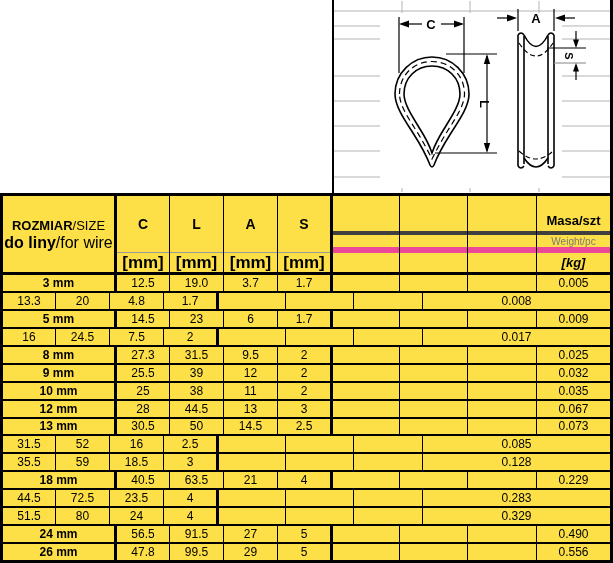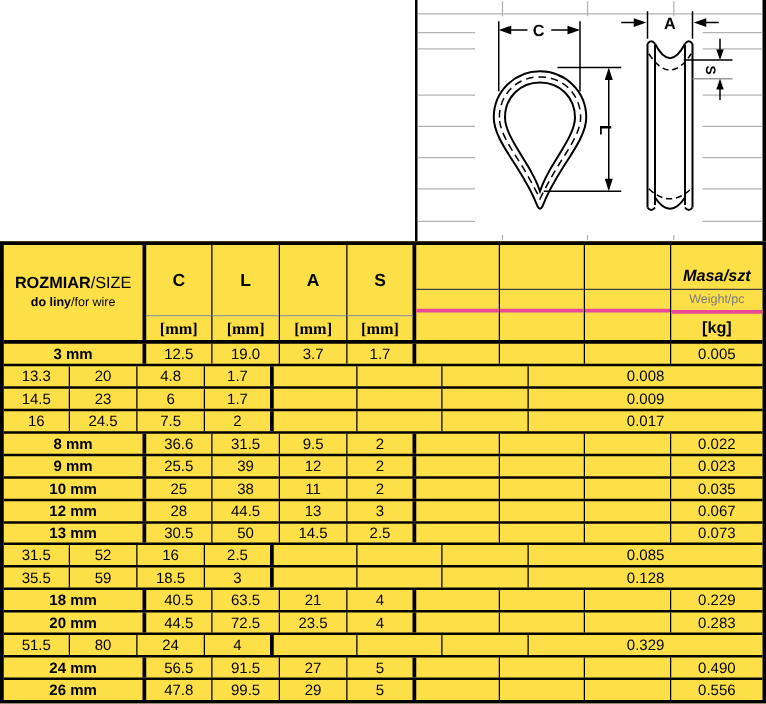--- a/index.html
+++ b/index.html
@@ -30,29 +30,29 @@
   .c-a { width:54px; }
   .c-s { width:55px; border-right:3px solid #000; }
   .c-e1 { width:67px; }
   .c-e2 { width:68px; }
   .c-e3 { width:69px; }
   .c-kg { flex:1 1 auto; border-right:none; }
 
   .thead { height:79px; flex:0 0 79px; display:flex; border-bottom:3px solid #000; }
   .thead .cell { flex-direction:column; align-items:stretch; justify-content:flex-start; padding:0; }
   .hsize { justify-content:center !important; text-align:center; font-size:13px; line-height:17px; }
-  .hsize .ln2 { font-size:10px; }
+  .hsize .ln2 { font-size:16px; }
   .b { font-weight:bold; }
 
   .hlabel { height:56px; display:flex; align-items:center; justify-content:center; font-weight:bold; font-size:14px; }
-  .hunit  { height:20px; border-top:1px solid #9a9a9a; display:flex; align-items:center; justify-content:center; font-weight:bold; font-size:13px;font-family:Liberation Serif, serif; }
-
-  .a1 { height:39px;font-style:italic; }
-  .a2 { height:18px; border-top:1px solid #404040; }
-  .a3 { height:27px; border-top:3px solid #ec4899; }
+  .hunit  { height:20px; border-top:1px solid #9a9a9a; display:flex; align-items:center; justify-content:center; font-weight:bold; font-size:17px; }
+
+  .a1 { height:39px; }
+  .a2 { height:18px; border-top:4px solid #404040; }
+  .a3 { height:27px; border-top:6px solid #ec4899;font-style:italic; }
   .hmass .a1 { display:flex; align-items:flex-end; justify-content:center; font-weight:bold; font-size:13px; padding-bottom:3px; }
   .hmass .a2 { display:flex; align-items:center; justify-content:center; font-size:10px; color:#7a7a7a; }
   .hmass .a3 { display:flex; align-items:center; justify-content:center; font-weight:bold; font-size:13px; }
 
   .tbody { flex:1 1 auto; display:flex; flex-direction:column; }
   .trow { flex:1 1 auto; display:flex; border-bottom:2px solid #000; }
   .trow:last-child { border-bottom:none; }
   .trow .cell { font-size:12px; }
   .trow .c-size { font-weight:bold; }
 </style>
@@ -203,20 +203,21 @@
     <div class="cell c-l">20</div>
     <div class="cell c-a">4.8</div>
     <div class="cell c-s">1.7</div>
     <div class="cell c-e1"></div>
     <div class="cell c-e2"></div>
     <div class="cell c-e3"></div>
     <div class="cell c-kg">0.008</div>
   </div>
 
   <div class="trow">
+    <div class="cell c-size">5 mm</div>
     <div class="cell c-c">14.5</div>
     <div class="cell c-l">23</div>
     <div class="cell c-a">6</div>
     <div class="cell c-s">1.7</div>
     <div class="cell c-e1"></div>
     <div class="cell c-e2"></div>
     <div class="cell c-e3"></div>
     <div class="cell c-kg">0.009</div>
   </div>
 
@@ -226,40 +227,40 @@
     <div class="cell c-a">7.5</div>
     <div class="cell c-s">2</div>
     <div class="cell c-e1"></div>
     <div class="cell c-e2"></div>
     <div class="cell c-e3"></div>
     <div class="cell c-kg">0.017</div>
   </div>
 
   <div class="trow">
     <div class="cell c-size">8 mm</div>
-    <div class="cell c-c">36.6</div>
+    <div class="cell c-c">27.3</div>
     <div class="cell c-l">31.5</div>
     <div class="cell c-a">9.5</div>
     <div class="cell c-s">2</div>
     <div class="cell c-e1"></div>
     <div class="cell c-e2"></div>
     <div class="cell c-e3"></div>
-    <div class="cell c-kg">0.022</div>
+    <div class="cell c-kg">0.025</div>
   </div>
 
   <div class="trow">
     <div class="cell c-size">9 mm</div>
     <div class="cell c-c">25.5</div>
     <div class="cell c-l">39</div>
     <div class="cell c-a">12</div>
     <div class="cell c-s">2</div>
     <div class="cell c-e1"></div>
     <div class="cell c-e2"></div>
     <div class="cell c-e3"></div>
-    <div class="cell c-kg">0.023</div>
+    <div class="cell c-kg">0.032</div>
   </div>
 
   <div class="trow">
     <div class="cell c-size">10 mm</div>
     <div class="cell c-c">25</div>
     <div class="cell c-l">38</div>
     <div class="cell c-a">11</div>
     <div class="cell c-s">2</div>
     <div class="cell c-e1"></div>
     <div class="cell c-e2"></div>
@@ -319,21 +320,20 @@
     <div class="cell c-l">63.5</div>
     <div class="cell c-a">21</div>
     <div class="cell c-s">4</div>
     <div class="cell c-e1"></div>
     <div class="cell c-e2"></div>
     <div class="cell c-e3"></div>
     <div class="cell c-kg">0.229</div>
   </div>
 
   <div class="trow">
-    <div class="cell c-size">20 mm</div>
     <div class="cell c-c">44.5</div>
     <div class="cell c-l">72.5</div>
     <div class="cell c-a">23.5</div>
     <div class="cell c-s">4</div>
     <div class="cell c-e1"></div>
     <div class="cell c-e2"></div>
     <div class="cell c-e3"></div>
     <div class="cell c-kg">0.283</div>
   </div>
 

